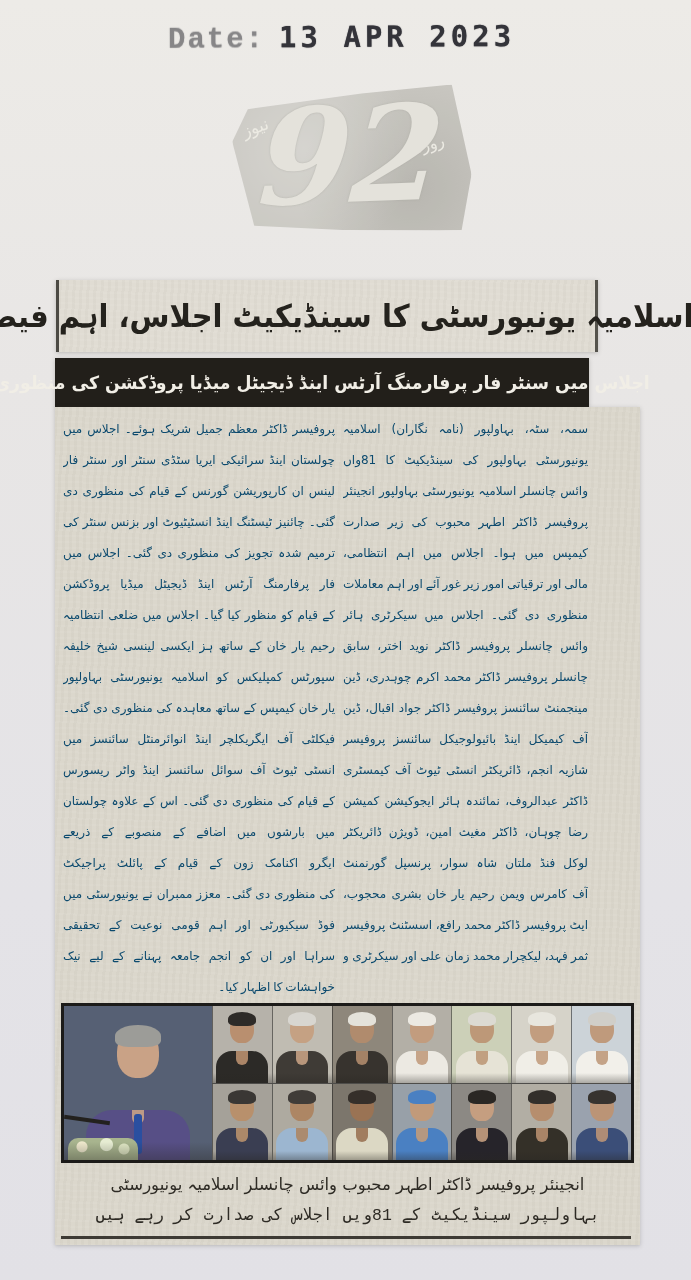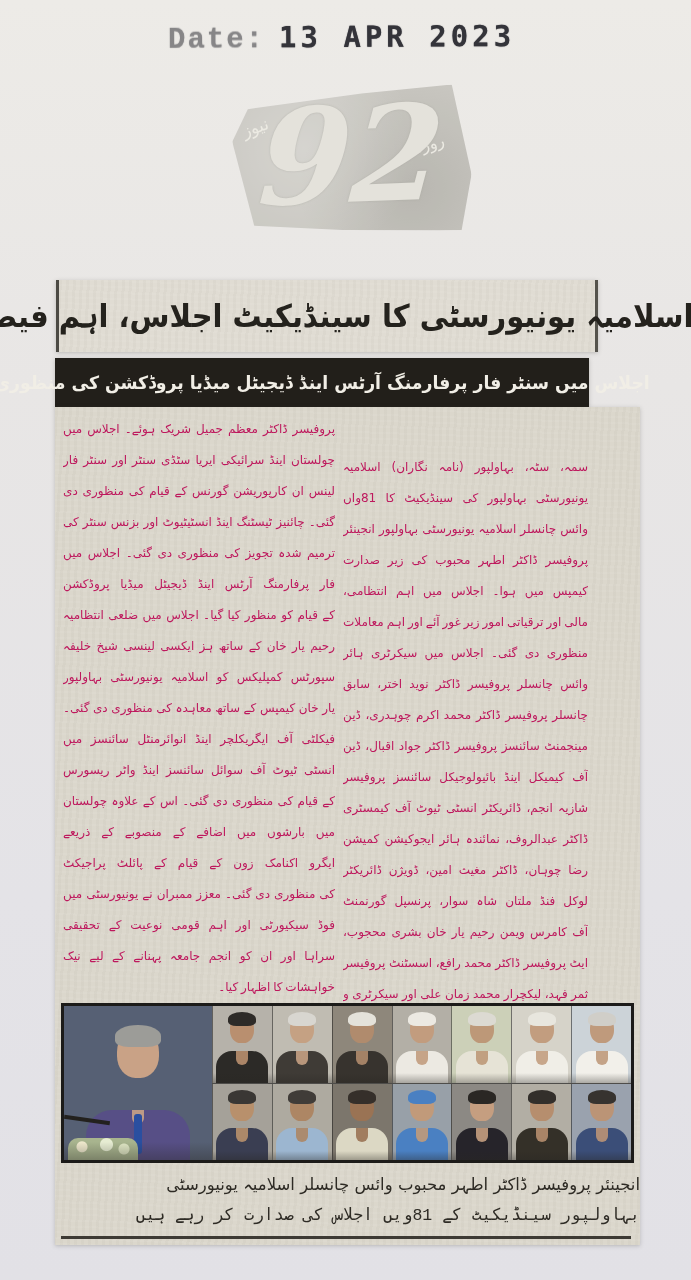--- a/index.html
+++ b/index.html
@@ -48,26 +48,26 @@
     direction:rtl;font-weight:bold;font-size:29px;color:#24221d;white-space:nowrap;
     transform:scaleY(1.08);letter-spacing:-.5px;
   }
   .bar-piece{left:55px;top:358px;width:534px;height:49px;background:#221f1a;}
   .subheadline{
     position:absolute;inset:0;display:flex;align-items:center;justify-content:center;
     direction:rtl;font-size:18px;font-weight:bold;color:#f1eee6;white-space:nowrap;
     transform:scaleX(.96);
   }
   .body-piece{left:55px;top:407px;width:585px;height:838px;}
-  .col{position:absolute;top:7px;direction:rtl;color:#be185d;}
+  .col{position:absolute;top:7px;direction:rtl;color:#0c4a6e;}
   .col .bline{
     height:31px;line-height:31px;font-size:12px;overflow:hidden;
     text-align:justify;text-align-last:justify;word-spacing:-1px;letter-spacing:-.2px;
   }
-  .col-right{left:288px;width:245px;margin-top:38px;}
+  .col-right{left:288px;width:245px;}
   .col-left{left:8px;width:272px;font-size:12.5px;}
   .col-left .bline:last-child{text-align-last:right;}
   
   .collage{
     position:absolute;left:6px;top:596px;width:573px;height:160px;
     border:3px solid #1c1b19;background:#8a8880;display:flex;box-sizing:border-box;
   }
   .cell{position:relative;overflow:hidden;background:var(--bg,#999);border-left:1px solid rgba(30,30,30,.55);flex:1;}
   .cell:after{content:"";position:absolute;left:0;right:0;bottom:0;height:12%;background:linear-gradient(rgba(40,38,34,.0),rgba(40,38,34,.35));}
   .p-head{position:absolute;left:50%;top:12%;transform:translateX(-50%);width:24px;height:28px;border-radius:48% 48% 44% 44%;background:var(--skin,#c49c7c);}
@@ -81,21 +81,21 @@
   .cell-main .p-torso:after{content:"";position:absolute;left:50%;top:4px;transform:translateX(-50%);width:8px;height:40px;background:#2a4fa0;border-radius:3px;}
   .cell-main .mic{position:absolute;left:0;bottom:38px;width:46px;height:4px;background:#23211e;transform:rotate(8deg);}
   .cell-main .flowers{position:absolute;left:4px;bottom:0;width:70px;height:22px;border-radius:10px 10px 0 0;
     background:radial-gradient(circle at 20% 40%,#eee8cc 0 5px,transparent 6px),
                radial-gradient(circle at 55% 30%,#e6ecd2 0 6px,transparent 7px),
                radial-gradient(circle at 80% 50%,#dfe6c4 0 5px,transparent 6px),#a8b48e;}
   .grid{flex:1;display:flex;flex-direction:column;}
   .grid .row{flex:1;display:flex;}
   .row-b{border-top:1px solid rgba(30,30,30,.55);}
   
-  .caption{position:absolute;left:0;width:100%;direction:rtl;color:#2e2b25;font-size:16.5px;}
+  .caption{position:absolute;left:0;width:100%;text-align:center;direction:rtl;color:#2e2b25;font-size:16.5px;}
   .cap1{top:768px;}
   .cap2{top:798px;font-family:Liberation Mono, monospace;}
   .bottom-rule{position:absolute;left:6px;top:829px;width:570px;height:3px;background:#3d3a34;}
 </style>
 </head>
 <body>
 
 <div class="date-stamp">
   <span class="lbl">Date:</span><span class="val">13 APR 2023</span>
 </div>

